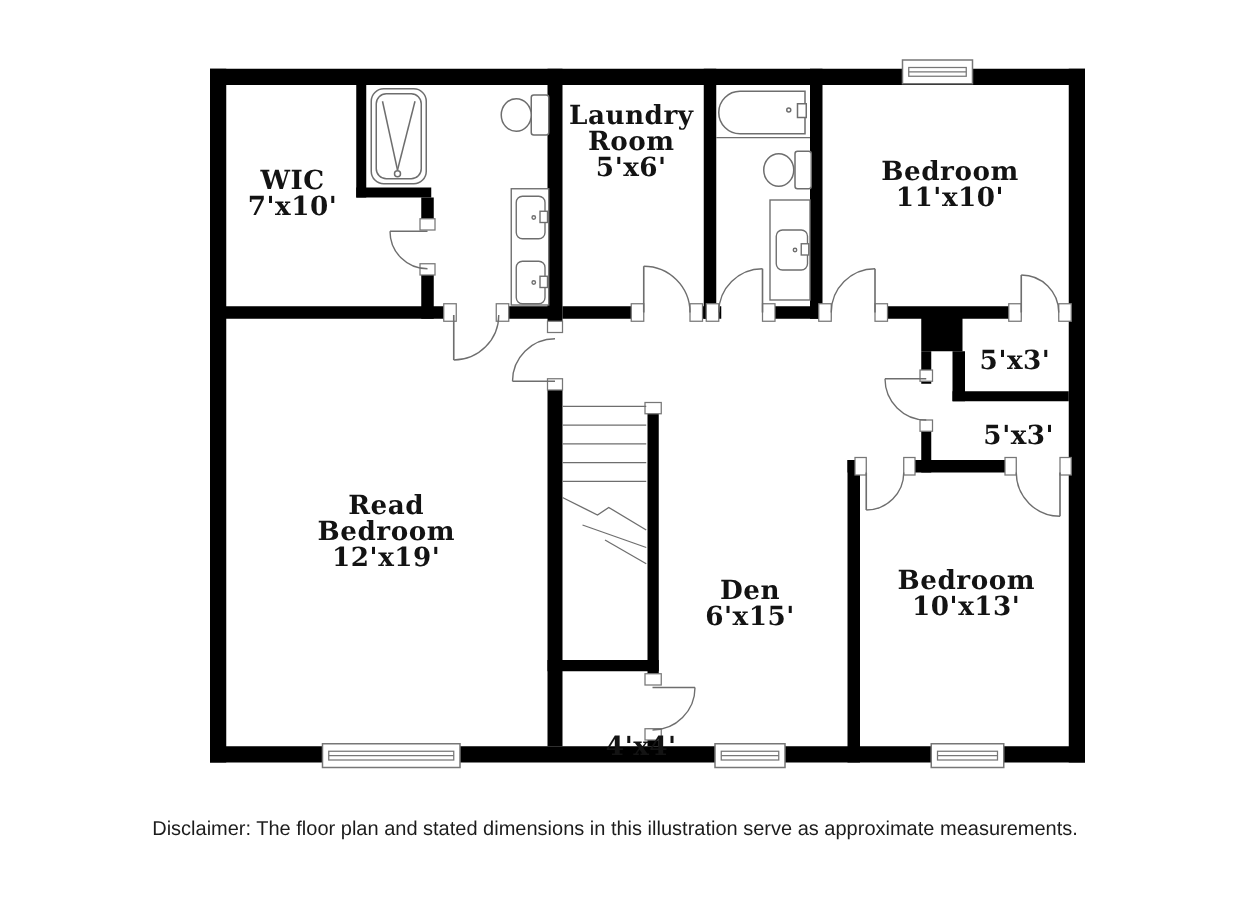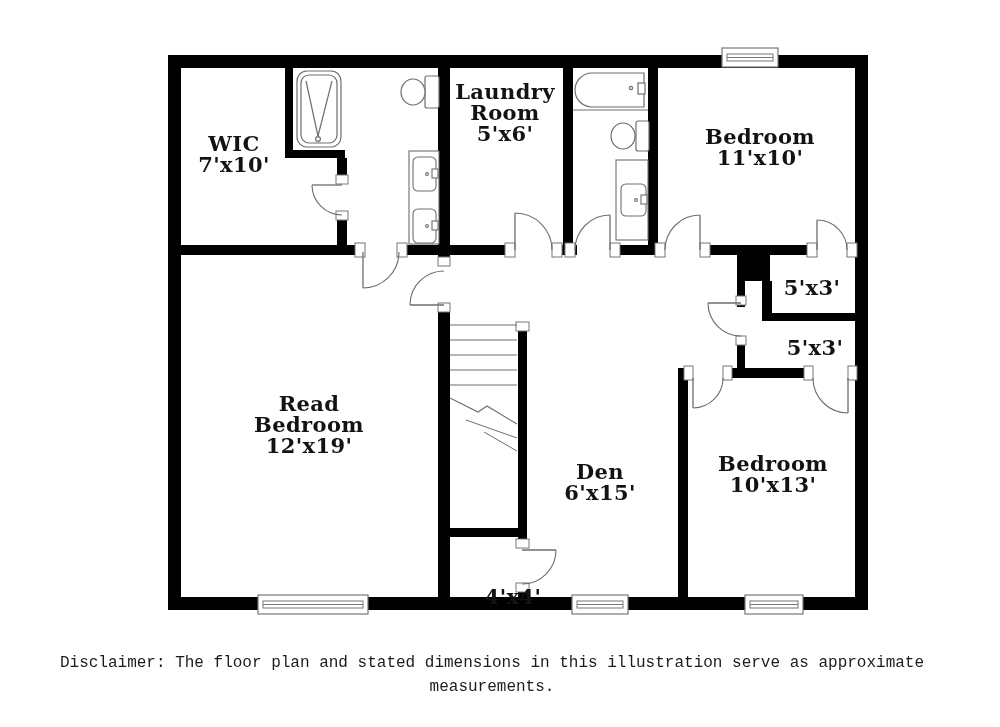--- a/index.html
+++ b/index.html
@@ -3,21 +3,21 @@
 <meta charset="utf-8">
 <style>
   html,body{margin:0;padding:0;background:#ffffff;}
   #stage{position:relative;width:1000px;height:727px;background:#ffffff;overflow:hidden;
          font-family:"DejaVu Serif","Liberation Serif",serif;}
   #plan-svg{position:absolute;left:0;top:0;}
   .room-label{position:absolute;text-align:center;font-weight:700;font-size:21px;
               line-height:21px;letter-spacing:.4px;color:#131313;white-space:nowrap;
               transform:translateX(-50%);}
   #disclaimer{position:absolute;left:0;top:652px;width:984px;text-align:center;
-              font-family:Liberation Mono, monospace;font-size:16px;
+              font-family:Liberation Sans, sans-serif;font-size:16px;
               line-height:23.5px;color:#1c1c1c;}
 </style>
 </head>
 <body>
 
 <div id="stage">
   <svg id="plan-svg" width="1000" height="727">
       <rect x="168" y="55" width="700" height="13" fill="#000000"></rect>
       <rect x="168" y="55" width="13" height="555" fill="#000000"></rect>
       <rect x="168" y="597" width="700" height="13" fill="#000000"></rect>

